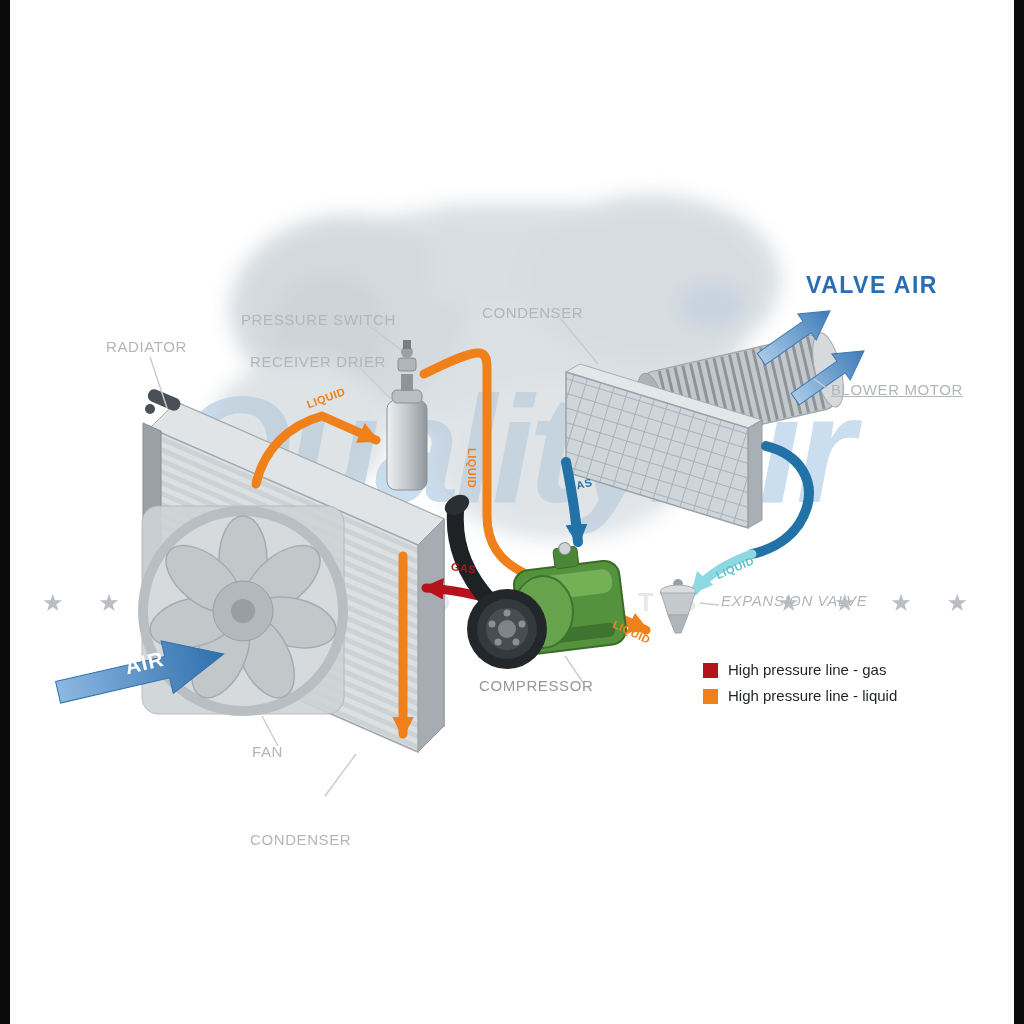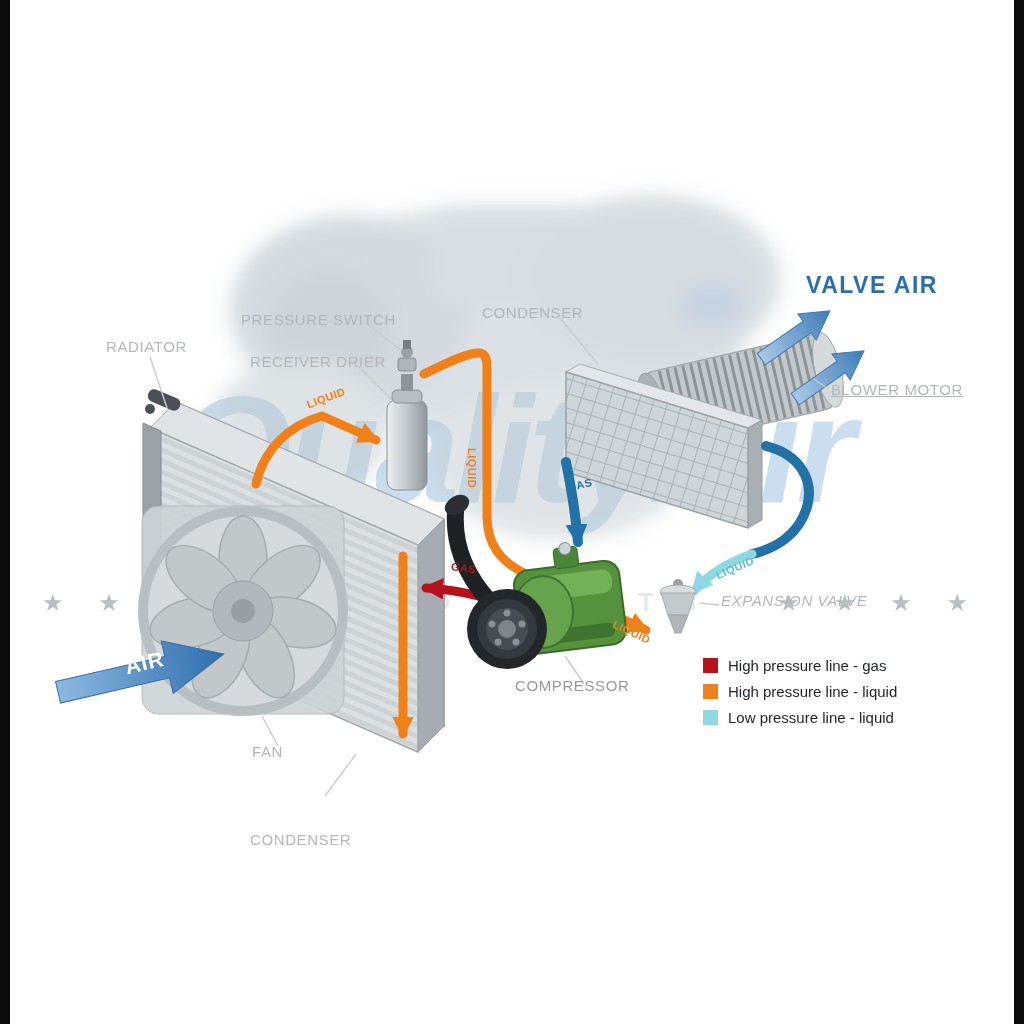--- a/index.html
+++ b/index.html
@@ -13,32 +13,32 @@
     font-size:152px; font-style:italic; font-weight:bold; letter-spacing:-5px;
     color:rgba(125,172,216,0.40); z-index:1; }
   .starrow { position:absolute; top:588px; left:42px; right:42px; display:flex; justify-content:space-between;
     align-items:center; z-index:1; }
   .stars { font-size:24px; color:rgba(90,100,110,0.42); letter-spacing:14px; white-space:nowrap; }
   .ghost { font-size:25px; font-weight:bold; letter-spacing:26px; color:rgba(120,140,155,0.20); white-space:nowrap; }
 
   svg.diagram { position:absolute; inset:0; z-index:2; }
 
   .lbl { position:absolute; font-size:15px; letter-spacing:0.6px; color:#b3b6b9; z-index:3; white-space:nowrap; }
-  .lbl.dark { color:#95989b;margin-left:36px; }
+  .lbl.dark { color:#95989b; }
   .coldair { position:absolute; left:806px; top:272px; font-size:23px; font-weight:bold; color:#2a6db5;
     letter-spacing:1.5px; z-index:3; white-space:nowrap; }
   .airtext { position:absolute; left:125px; top:651px; color:#ffffff; font-weight:bold; font-size:21px;
     letter-spacing:1px; transform:rotate(-13deg); z-index:4; }
 
   .pipelbl { position:absolute; font-size:11px; font-weight:bold; letter-spacing:0.5px; z-index:3;
     white-space:nowrap; transform-origin:0 0; }
   .pl-orange { color:#f08019; } .pl-red { color:#b5121b; } .pl-blue { color:#2473a9; } .pl-lblue { color:#5fc0d2; }
 
   .legend { position:absolute; left:703px; top:652px; z-index:3; }
-  .legend-row { display:flex; align-items:center; height:26px; }
+  .legend-row { display:flex; align-items:flex-end; height:26px; }
   .swatch { width:15px; height:15px; margin-right:10px; flex:0 0 15px; }
   .legend-label { font-size:15px; color:#1f2326; }
 
   
   .hl { stroke:#f08019; stroke-width:9; }
   .hg { stroke:#b5121b; stroke-width:9; }
   .lg { stroke:#2272a8; stroke-width:10; }
   .ll { stroke:#8ed8e4; stroke-width:9; }
 </style>
 </head>
@@ -255,19 +255,15 @@
 
   <div class="legend">
     <div class="legend-row">
       <span class="swatch" style="background: rgb(181, 18, 27);"></span>
       <span class="legend-label">High pressure line - gas</span>
     </div>
     <div class="legend-row">
       <span class="swatch" style="background: rgb(240, 128, 25);"></span>
       <span class="legend-label">High pressure line - liquid</span>
     </div>
-    <div class="legend-row">
-      <span class="swatch" style="background: rgb(142, 216, 228);"></span>
-      <span class="legend-label">Low pressure line - liquid</span>
-    </div>
   </div>
 
 </div>
 
 </body></html>

